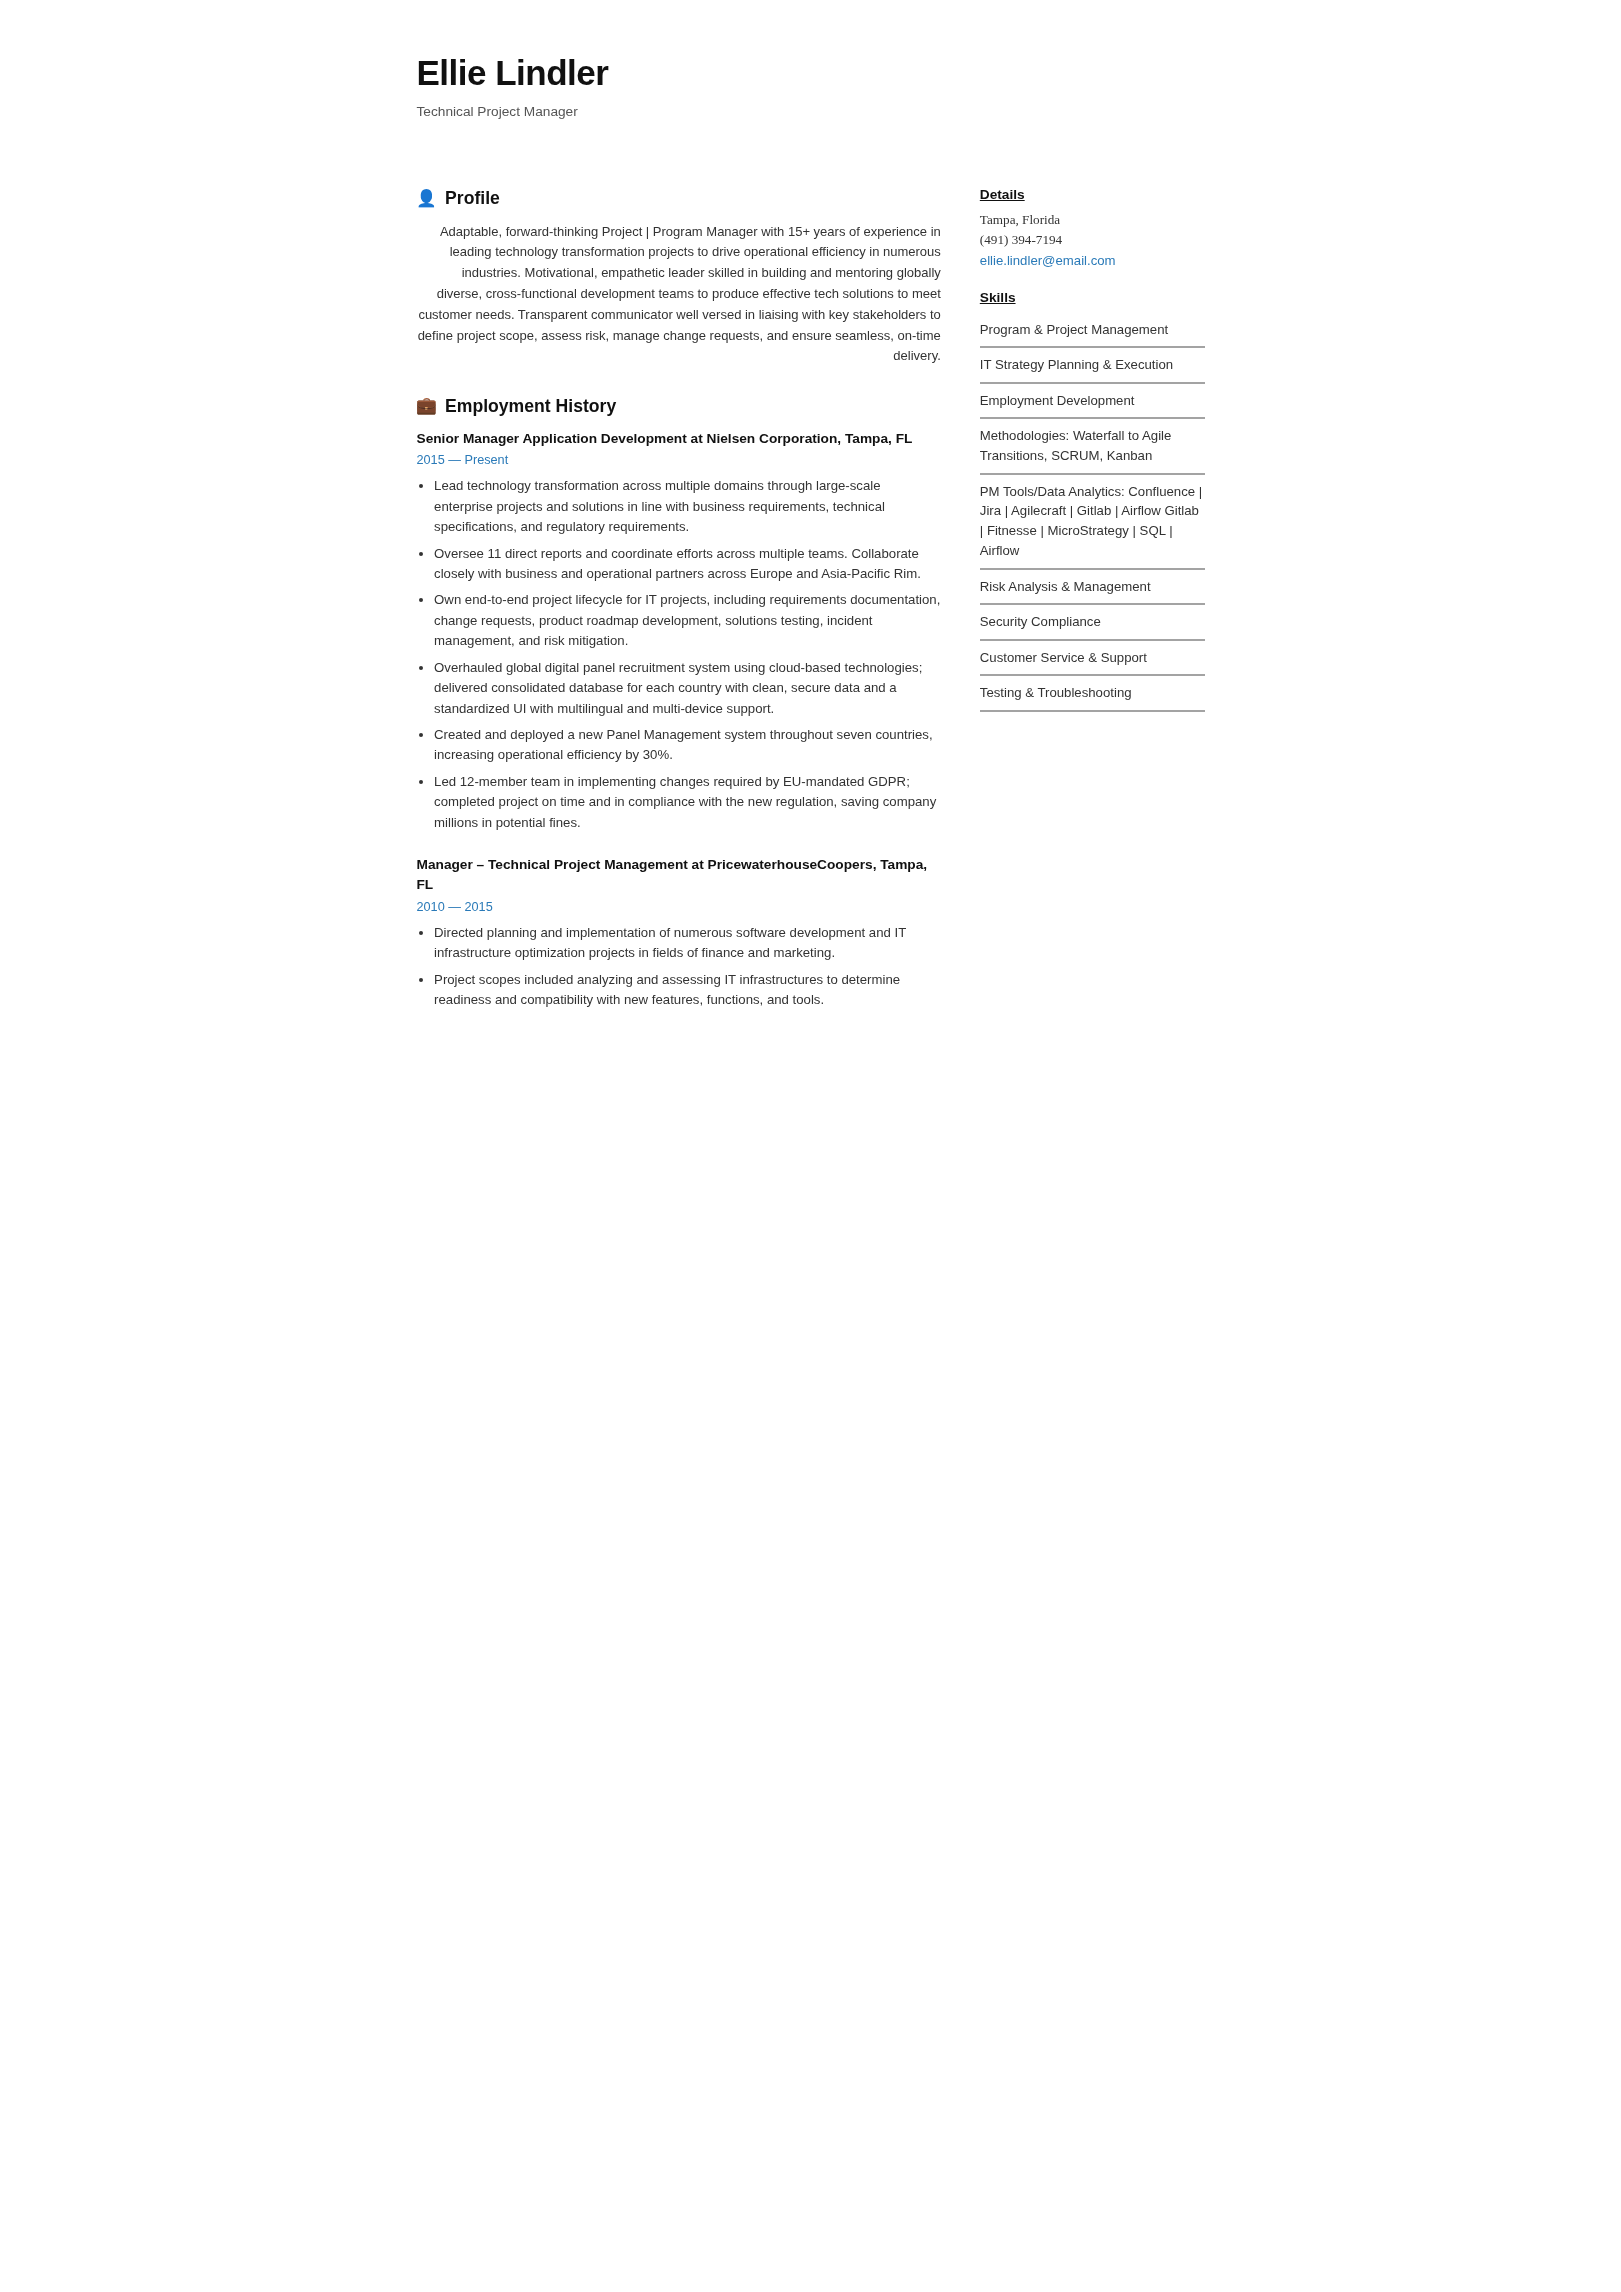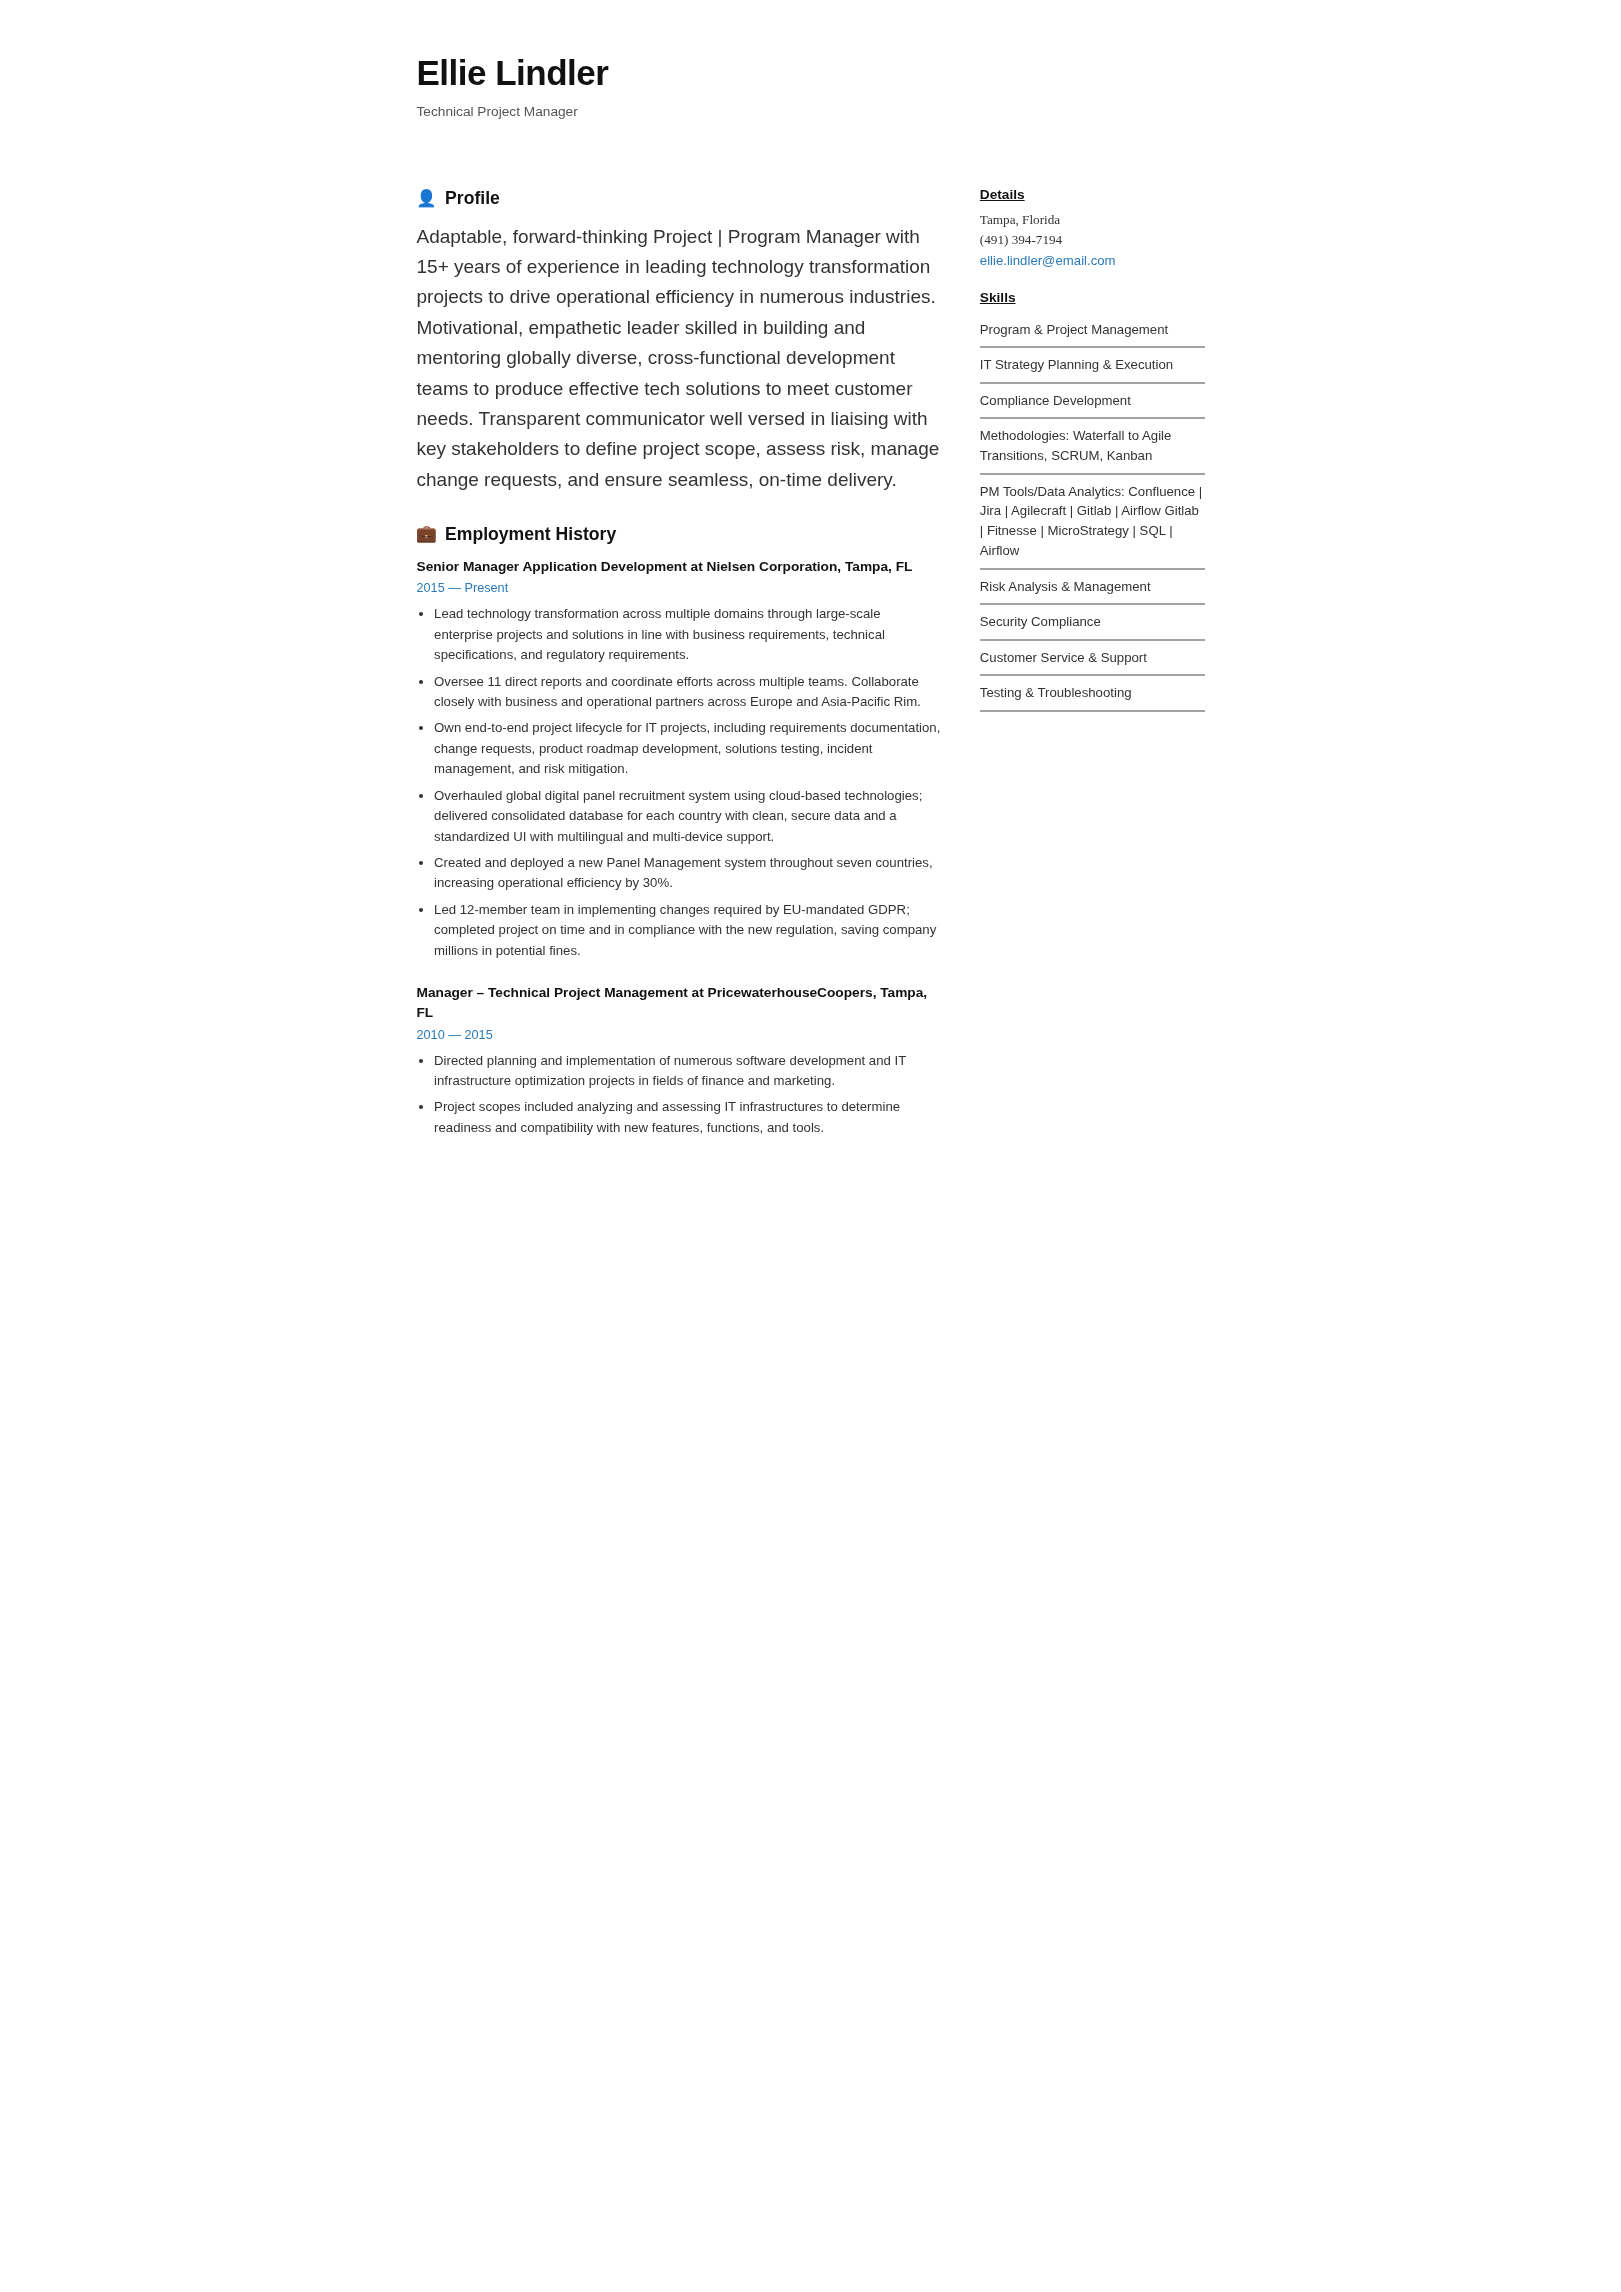--- a/index.html
+++ b/index.html
@@ -53,23 +53,24 @@
       display: flex;
       align-items: center;
       gap: 7.8px;
       margin-bottom: 9.8px;
     }
     .section-icon {
       font-size: 16.7px;
       color: #222;
     }
     .profile-text {
-      font-size: 19px;
+      font-size: 13px;
       color: #333;
       line-height: 1.6;
+      text-align: right;
     }
     .job {
       margin-bottom: 21.6px;
     }
     .job-title {
       font-size: 13.7px;
       font-weight: 700;
       color: #111;
       margin-bottom: 2px;
     }
@@ -180,21 +181,21 @@
         <div class="sidebar-detail">Tampa, Florida</div>
         <div class="sidebar-detail">(491) 394-7194</div>
         <div class="sidebar-email">ellie.lindler@email.com</div>
       </div>
 
       <div class="sidebar-section">
         <div class="sidebar-section-title">Skills</div>
         <div class="skills-list">
           <div class="skill-item">Program &amp; Project Management</div>
           <div class="skill-item">IT Strategy Planning &amp; Execution</div>
-          <div class="skill-item">Compliance Development</div>
+          <div class="skill-item">Employment Development</div>
           <div class="skill-item">Methodologies: Waterfall to Agile Transitions, SCRUM, Kanban</div>
           <div class="skill-item">PM Tools/Data Analytics: Confluence | Jira | Agilecraft | Gitlab | Airflow Gitlab | Fitnesse | MicroStrategy | SQL | Airflow</div>
           <div class="skill-item">Risk Analysis &amp; Management</div>
           <div class="skill-item">Security Compliance</div>
           <div class="skill-item">Customer Service &amp; Support</div>
           <div class="skill-item">Testing &amp; Troubleshooting</div>
         </div>
       </div>
 
     </div>

